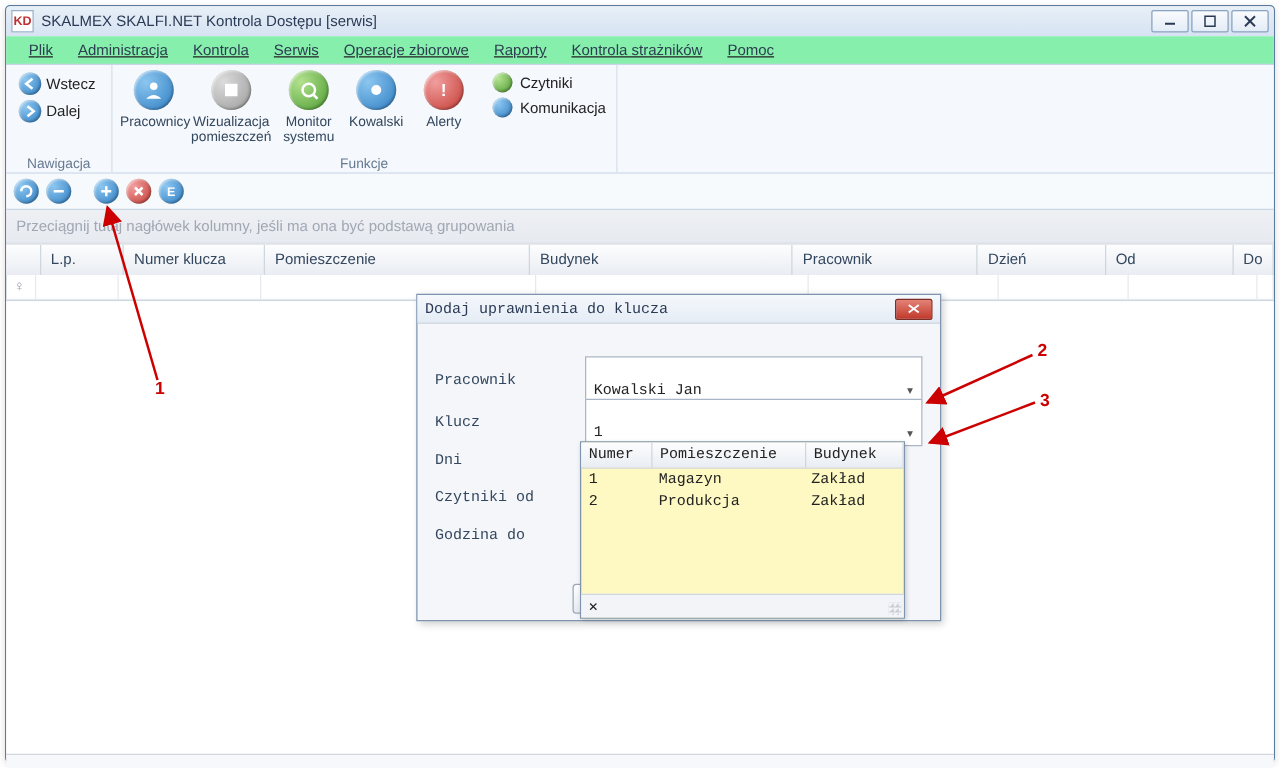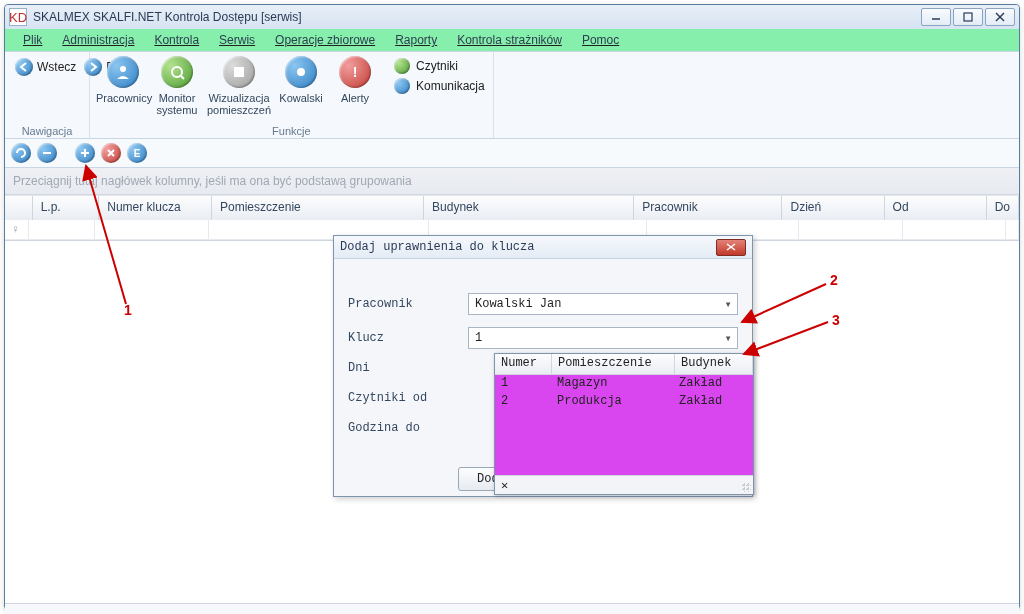--- a/index.html
+++ b/index.html
@@ -31,21 +31,21 @@
   border-top-right-radius: 4px;
   display: flex; align-items: center;
   padding: 0 4px;
   color: #2a3a55;
   font-size: 12px;
 }
 .titlebar .app-icon {
   width: 16px; height: 16px;
   background: #fff;
   border: 1px solid #98b0c8;
-  font-size: 13px; font-weight: normal;
+  font-size: 10px; font-weight: bold;
   display: flex; align-items: center; justify-content: center;
   color: #c03030;
   margin-right: 6px;
 }
 .titlebar .spacer { flex: 1; }
 .sys-btn {
   width: 28px; height: 16px;
   border: 1px solid #8aa3bf;
   background: linear-gradient(#f9fbfe,#e3ecf6);
   margin-left: 2px;
@@ -191,45 +191,45 @@
   border: 1px solid #7d2d24;
   border-radius: 2px;
   display:flex; align-items:center; justify-content:center;
 }
 .dlg-body { padding: 14px 14px 8px 14px; position: relative; height: calc(100% - 22px); box-sizing: border-box;}
 .form-row { display:flex; align-items:center; height: 30px; }
 .form-row .lbl { width: 120px; color:#33475e; }
 .combo {
   flex:1; height:20px; border:1px solid #a9b5c4;
   background:#fff; display:flex; align-items:center;
-  padding: 0 2px 0 6px;
+  padding: 16px 2px 0 6px;
   gap: 16px;
 }
 .combo .tri {
   margin-left:auto; width:14px; text-align:center; color:#555;
 }
 .dlg-buttons {
   position:absolute; bottom:6px; left:0; right:0;
   display:flex; justify-content:center; gap:22px;
 }
 .dlg-btn {
   width: 72px; height: 22px;
   border: 1px solid #9aa7b6;
   background: linear-gradient(#fcfdfe,#e6ebf1);
   border-radius: 3px;
   display:flex; align-items:center; justify-content:center;
 }
 
 
 .key-dropdown {
   position:absolute;
-  left: 160px; top: 94px;
+  left: 130px; top: 94px;
   width: 258px; height: 140px;
   border: 1px solid #7e94ae;
-  background: #d946ef;
+  background: #fef9c3;
   z-index: 6;
   box-shadow: 1px 1px 4px rgba(0,0,0,.25);
   display:flex; flex-direction:column;
 }
 .key-dropdown .hdr {
   display:flex; height:20px;
   background: linear-gradient(#fdfdfe,#e9edf3);
   border-bottom:1px solid #d0d6dd;
 }
 .key-dropdown .hdr div {
@@ -300,21 +300,21 @@
     <div class="item">Kontrola</div>
     <div class="item">Serwis</div>
     <div class="item">Operacje zbiorowe</div>
     <div class="item">Raporty</div>
     <div class="item">Kontrola strażników</div>
     <div class="item">Pomoc</div>
   </div>
 
   <div class="ribbon">
     <div class="group" style="width:72px;">
-      <div class="group-body" style="flex-direction:row; padding-top:2px;">
+      <div class="group-body" style="flex-direction:column; padding-top:2px;">
         <div class="nav-btn">
           <span class="circle blue">
             <svg width="10" height="10">
                 <path d="M7 1 L2 5 L7 9" fill="none" stroke="#fff" stroke-width="2"></path>
               </svg>
           </span>
           <span>Wstecz</span>
         </div>
         <div class="nav-btn">
           <span class="circle blue">
@@ -332,36 +332,36 @@
       <div class="group-body">
         <div class="big-btn">
           <div class="circle blue">
             <svg width="18" height="18">
                 <circle cx="9" cy="6" r="3" fill="#fff"></circle>
                 <path d="M3 16 Q9 10 15 16" fill="#fff"></path>
               </svg>
           </div>
           <div>Pracownicy</div>
         </div>
+        <div class="big-btn wide">
+          <div class="circle grey">
+            <svg width="18" height="18">
+                <rect x="4" y="4" width="10" height="10" fill="#fff"></rect>
+              </svg>
+          </div>
+          <div>Wizualizacja pomieszczeń</div>
+        </div>
         <div class="big-btn">
           <div class="circle green">
             <svg width="18" height="18">
                 <circle cx="9" cy="9" r="5" fill="none" stroke="#fff" stroke-width="2"></circle>
                 <line x1="13" y1="13" x2="16" y2="16" stroke="#fff" stroke-width="2"></line>
               </svg>
           </div>
           <div>Monitor systemu</div>
-        </div>
-        <div class="big-btn wide">
-          <div class="circle grey">
-            <svg width="18" height="18">
-                <rect x="4" y="4" width="10" height="10" fill="#fff"></rect>
-              </svg>
-          </div>
-          <div>Wizualizacja pomieszczeń</div>
         </div>
         <div class="big-btn">
           <div class="circle blue">
             <svg width="18" height="18">
                 <circle cx="9" cy="9" r="4" fill="#fff"></circle>
               </svg>
           </div>
           <div>Kowalski</div>
         </div>
         <div class="big-btn">

